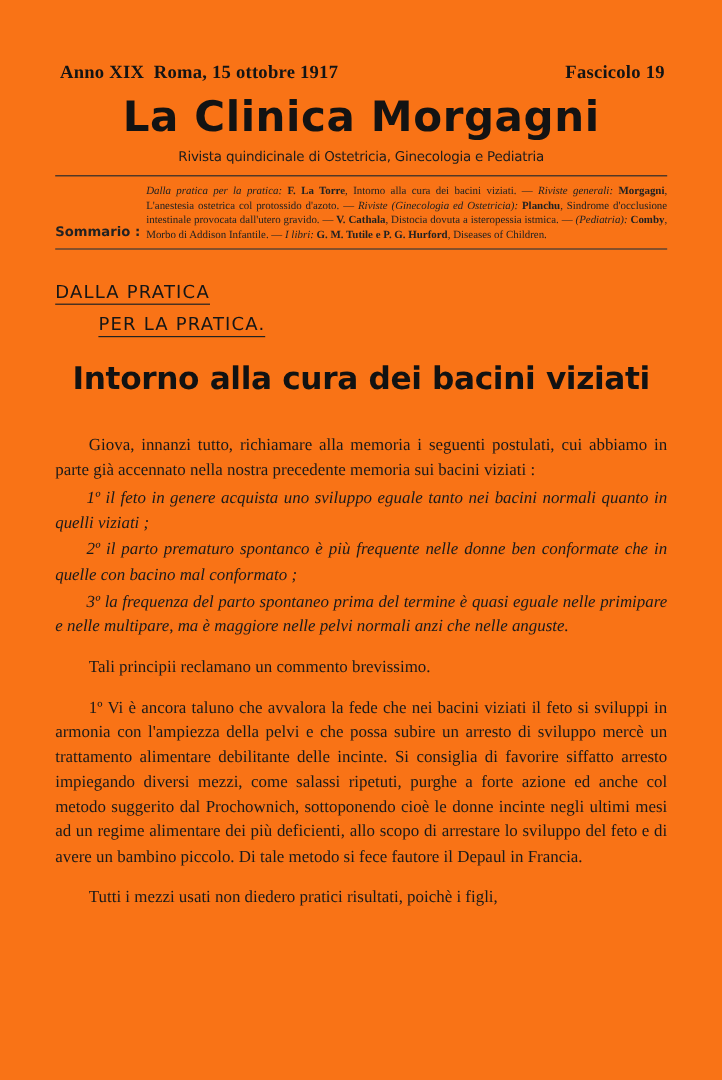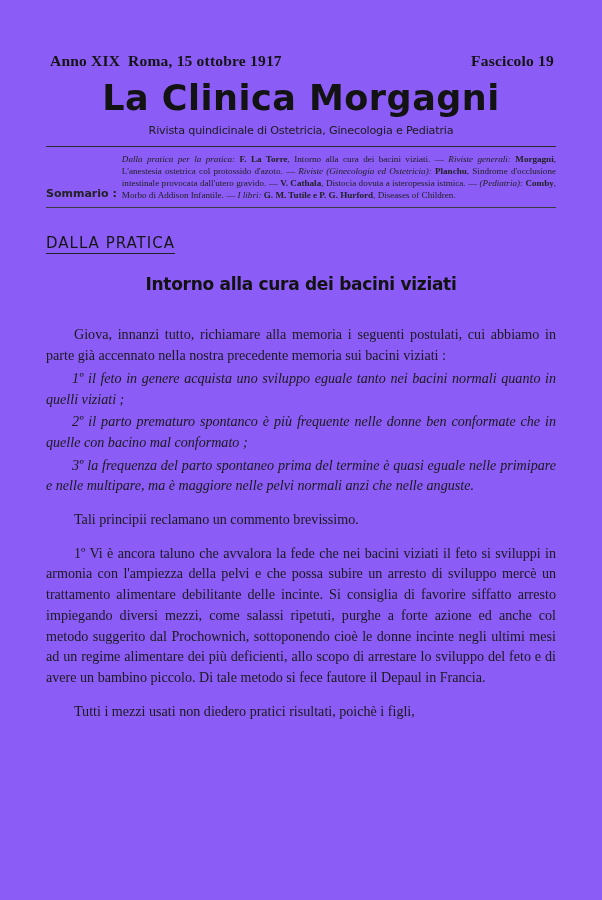--- a/index.html
+++ b/index.html
@@ -13,21 +13,21 @@
     font-family: "Liberation Serif", serif;
     color: #1b1b1b;
     position: relative;
     overflow: hidden;
   }
   .page {
     position: absolute;
     left: 0; top: 0;
     width: 602px;
     height: 900px;
-    background: #8b5cf6;
+    background: #f97316;
   }
   .content {
     position: absolute;
     left: 46px;
     top: 52px;
     width: 510px;
   }
 
   
   .masthead {
@@ -114,21 +114,21 @@
   }
   .section-head.second {
     margin-top: 9px;
     padding-left: 36px;
   }
 
   .article-title {
     text-align: center;
     font-family: "DejaVu Sans", sans-serif;
     font-weight: bold;
-    font-size: 17px;
+    font-size: 26px;
     color: #121212;
     margin-top: 22px;
     letter-spacing: -0.3px;
   }
 
   .body-text {
     margin-top: 30px;
     font-size: 14.1px;
     line-height: 1.47;
     text-align: justify;
@@ -167,20 +167,23 @@
     <div class="summary-block">
       <div class="summary-label">Sommario :</div>
       <div class="summary-text"><i>Dalla pratica per la pratica:</i> <b>F. La Torre</b>, Intorno alla cura dei bacini viziati. — <i>Riviste generali:</i> <b>Morgagni</b>, L'anestesia ostetrica col protossido d'azoto. — <i>Riviste (Ginecologia ed Ostetricia):</i> <b>Planchu</b>, Sindrome d'occlusione intestinale provocata dall'utero gravido. — <b>V. Cathala</b>, Distocia dovuta a isteropessia istmica. — <i>(Pediatria):</i> <b>Comby</b>, Morbo di Addison Infantile. — <i>I libri:</i> <b>G. M. Tutile e P. G. Hurford</b>, Diseases of Children.</div>
     </div>
 
     <hr class="rule thin">
 
     <div class="section-head">
       <span class="u">DALLA PRATICA</span>
     </div>
+    <div class="section-head second">
+      <span class="u">PER LA PRATICA.</span>
+    </div>
 
     <div class="article-title">Intorno alla cura dei bacini viziati</div>
 
     <div class="body-text">
       <p>Giova, innanzi tutto, richiamare alla memoria i seguenti postulati, cui abbiamo in parte già accennato nella nostra precedente memoria sui bacini viziati :</p>
       <p class="ital">1º il feto in genere acquista uno sviluppo eguale tanto nei bacini normali quanto in quelli viziati ;</p>
       <p class="ital">2º il parto prematuro spontanco è più frequente nelle donne ben conformate che in quelle con bacino mal conformato ;</p>
       <p class="ital">3º la frequenza del parto spontaneo prima del termine è quasi eguale nelle primipare e nelle multipare, ma è maggiore nelle pelvi normali anzi che nelle anguste.</p>
       <p class="gap">Tali principii reclamano un commento brevissimo.</p>
       <p class="gap">1º Vi è ancora taluno che avvalora la fede che nei bacini viziati il feto si sviluppi in armonia con l'ampiezza della pelvi e che possa subire un arresto di sviluppo mercè un trattamento alimentare debilitante delle incinte. Si consiglia di favorire siffatto arresto impiegando diversi mezzi, come salassi ripetuti, purghe a forte azione ed anche col metodo suggerito dal Prochownich, sottoponendo cioè le donne incinte negli ultimi mesi ad un regime alimentare dei più deficienti, allo scopo di arrestare lo sviluppo del feto e di avere un bambino piccolo. Di tale metodo si fece fautore il Depaul in Francia.</p>

